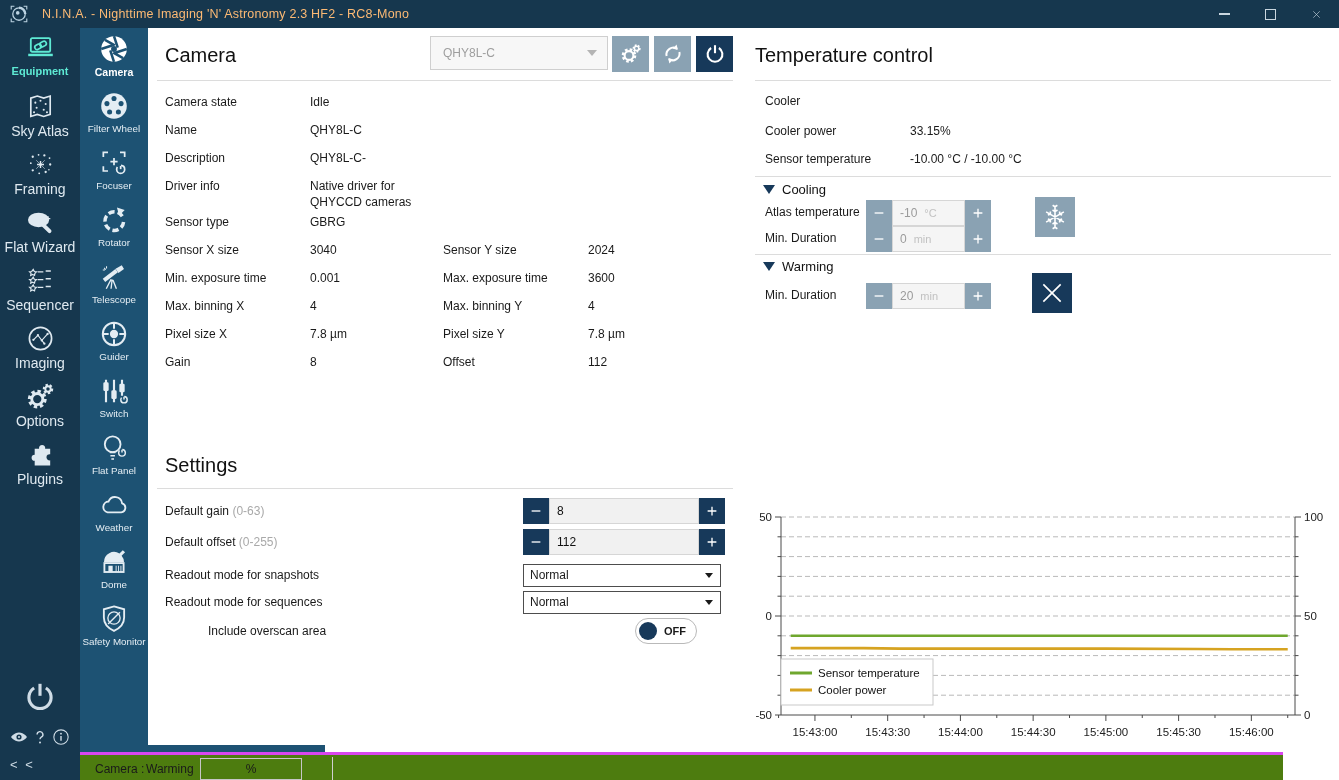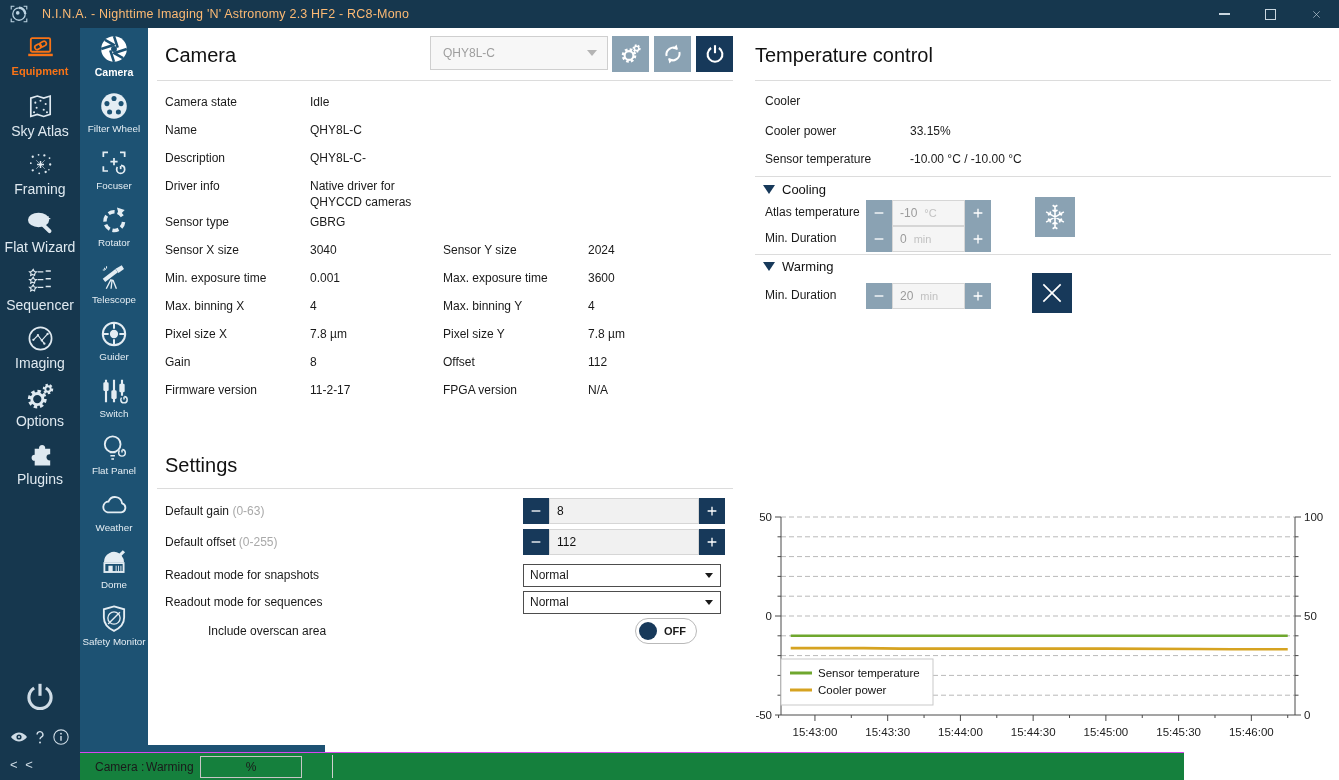--- a/index.html
+++ b/index.html
@@ -14,21 +14,21 @@
   .winbtn{width:46px;height:28px;display:flex;align-items:center;justify-content:center;color:#c9d6df;cursor:pointer;}
   .glyph-min{width:11px;height:2px;background:#c9d6df;}
   .glyph-max{width:9px;height:9px;border:1.5px solid #c9d6df;}
   .winbtn svg{width:11px;height:11px;}
   
   .sidebar{position:absolute;left:0;top:28px;width:80px;height:752px;background:#16374e;}
   .nav-item{height:53px;margin-top:5px;display:flex;flex-direction:column;align-items:center;cursor:pointer;color:#dfe9f0;}
   .nav-item .ic{width:31px;height:31px;}
   .nav-item .ic svg{width:100%;height:100%;}
   .nav-item .lb{font-size:14px;margin-top:1px;white-space:nowrap;}
-  .nav-item.sel{color:#f97316;}
+  .nav-item.sel{color:#5eead4;}
   .nav-item.sel .lb{font-weight:bold;font-size:11px;}
   .sidebar-bottom{position:absolute;left:0;bottom:0;width:80px;}
   .pwr{width:36px;height:36px;margin:0 auto;color:#cfdce6;cursor:pointer;}
   .pwr svg{width:100%;height:100%;}
   .miniicons{display:flex;justify-content:space-between;padding:0 9px;margin-top:12px;}
   .miniicons .mi{width:20px;height:20px;color:#cfdce6;cursor:pointer;}
   .miniicons .mi svg{width:100%;height:100%;}
   .collapse{color:#cfdce6;font-size:13px;letter-spacing:2px;text-align:left;padding:10px 0 8px 10px;cursor:pointer;}
   
   .subnav{position:absolute;left:80px;top:28px;width:68px;height:724px;background:#1d5273;}
@@ -81,21 +81,21 @@
   .trow-value{position:absolute;left:165px;}
   .expander{position:absolute;left:18px;display:flex;align-items:center;font-size:13px;color:#111;cursor:pointer;}
   .expander .tri{width:0;height:0;border-left:6px solid transparent;border-right:6px solid transparent;border-top:9px solid #17395a;margin-right:7px;}
   .tstep{position:absolute;left:121px;}
   .sqbtn{position:absolute;width:40px;height:40px;display:flex;align-items:center;justify-content:center;color:#fff;cursor:pointer;}
   .sqbtn svg{width:26px;height:26px;}
   .sqbtn.muted{background:#8aa2b3;}
   .sqbtn.navy{background:#17395a;}
   
   .strip{position:absolute;left:148px;top:745px;width:177px;height:7px;background:#1d5273;}
-  .statusbar{position:absolute;left:80px;top:752px;width:1104px;height:28px;background:#15803d;border-top:1px solid #d946ef;box-sizing:border-box;}
+  .statusbar{position:absolute;left:80px;top:752px;width:1203px;height:28px;background:#4d7c0f;border-top:3px solid #d946ef;box-sizing:border-box;}
   .sb-device{position:absolute;left:15px;top:7px;}
   .sb-state{position:absolute;left:66px;top:7px;}
   .sb-progress{position:absolute;left:120px;top:3px;width:100px;height:20px;border:1px solid #c6c6c6;display:flex;align-items:center;justify-content:center;}
   .sb-divider{position:absolute;left:252px;top:2px;width:1px;height:23px;background:#d0d0d0;}
 </style>
 </head>
 <body>
 
 <div class="app">
 
@@ -447,26 +447,20 @@
             <span>Pixel size X</span>
             <span>7.8 µm</span>
             <span>Pixel size Y</span>
             <span>7.8 µm</span>
           </div>
           <div class="inforow">
             <span>Gain</span>
             <span>8</span>
             <span>Offset</span>
             <span>112</span>
-          </div>
-          <div class="inforow">
-            <span>Firmware version</span>
-            <span>11-2-17</span>
-            <span>FPGA version</span>
-            <span>N/A</span>
           </div>
         </div>
 
       <div class="panel-title settings-title">Settings</div>
       <div class="sep" style="left:9px;top:460px;width:576px;"></div>
 
       <div class="set-row" style="top:470px;">
         <span class="set-label">
           <span>Default gain</span>
           <span class="hint">(0-63)</span>

